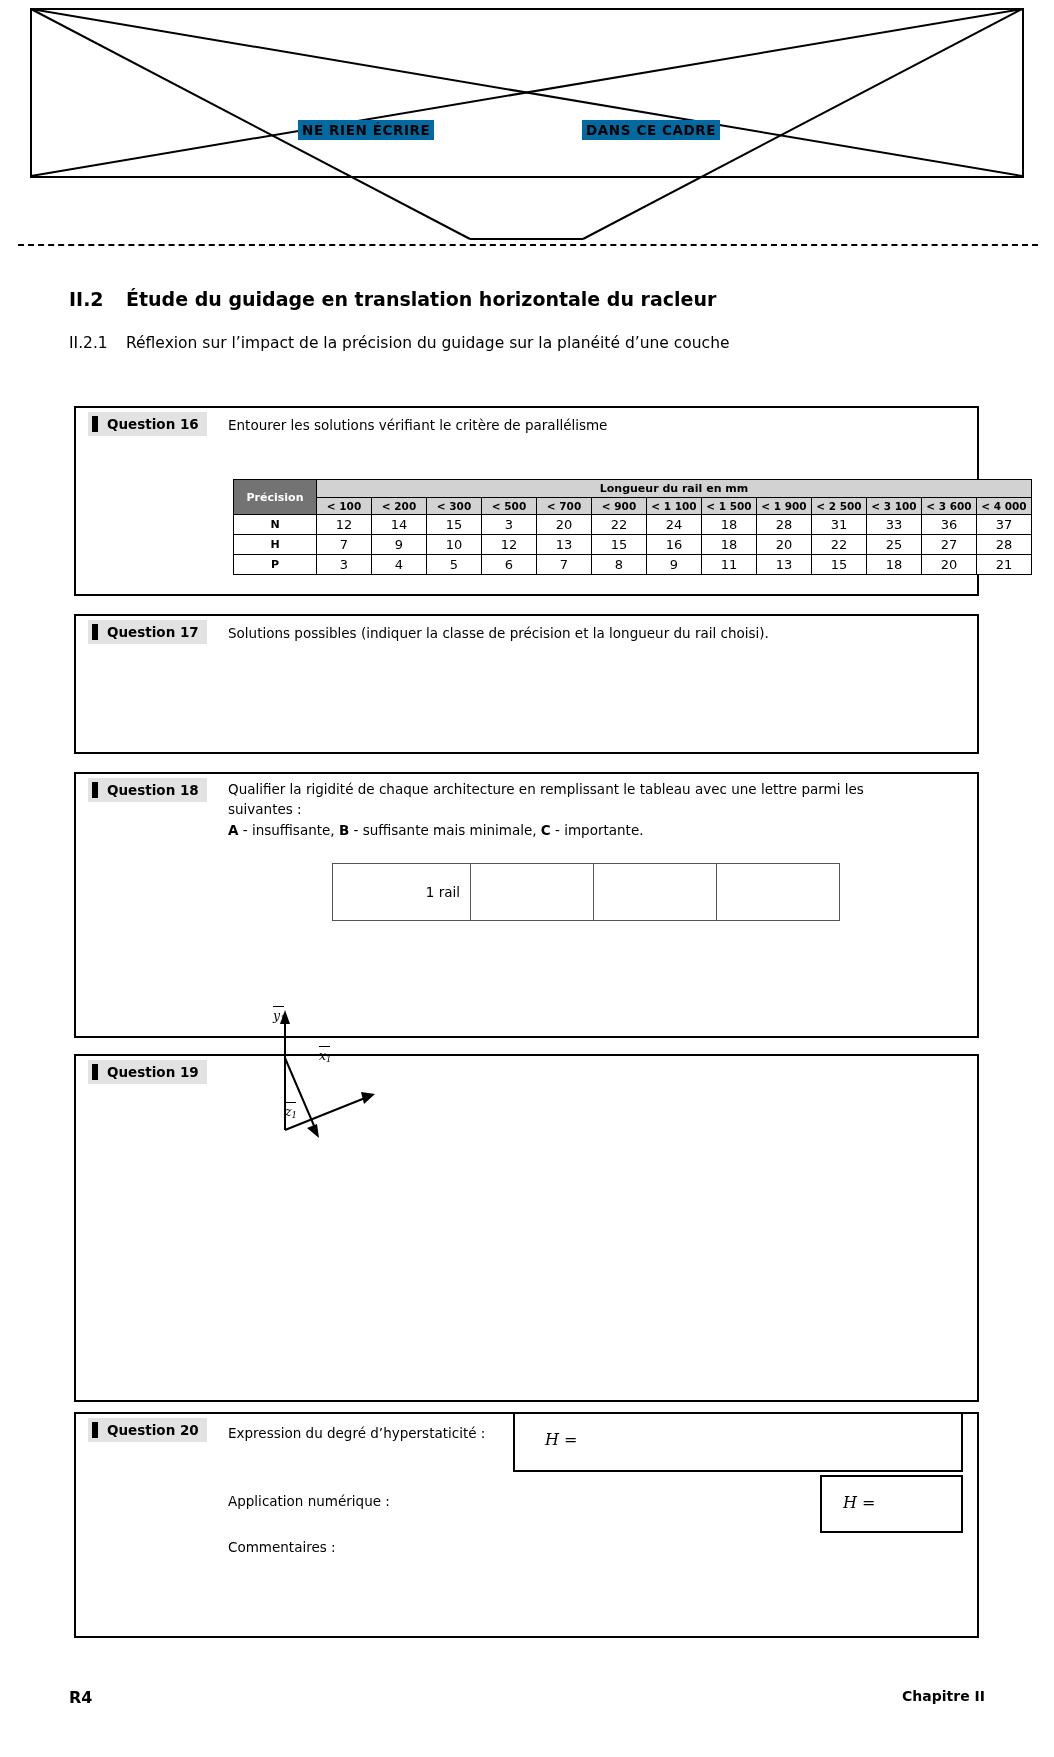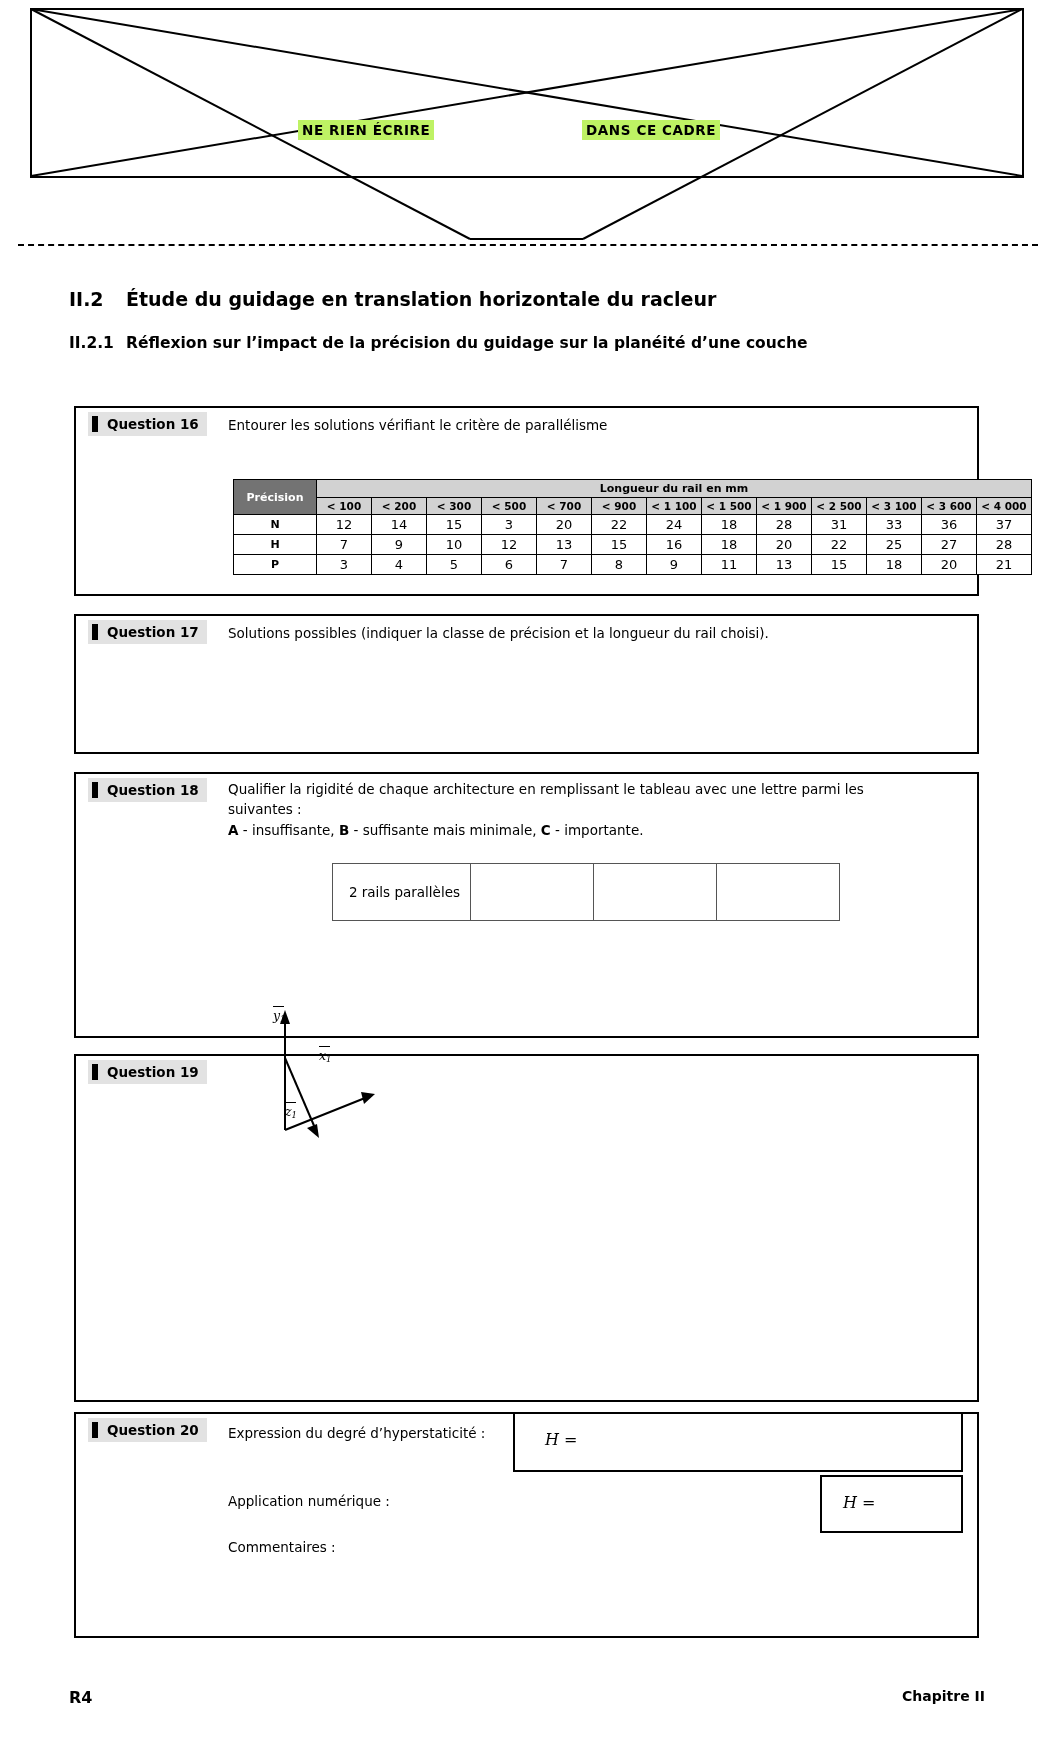--- a/index.html
+++ b/index.html
@@ -24,21 +24,21 @@
     width: 994px;
     height: 232px;
   }
   .top-zone svg { display: block; }
   .top-label {
     position: absolute;
     font-weight: bold;
     font-size: 13.5px;
     letter-spacing: 0.6px;
     font-family: "DejaVu Sans", sans-serif;
-    background: #bef264;
+    background: #0369a1;
     padding: 2px 4px;
     white-space: nowrap;
     text-align: center;
   }
   .top-label.left  { left: 268px; top: 112px; }
   .top-label.right { left: 552px; top: 112px; }
 
   .dash-line {
     position: absolute;
     left: 18px;
@@ -54,21 +54,21 @@
     top: 288px;
     font-weight: bold;
     font-size: 19px;
     font-family: "DejaVu Sans", sans-serif;
   }
   .sec-title .num { display: inline-block; width: 57px; }
   .subsec-title {
     position: absolute;
     left: 69px;
     top: 334px;
-    font-weight: bold;
+    font-weight: normal;
     font-size: 15.5px;
   }
   .subsec-title .num { display: inline-block; width: 57px; }
 
   
   .qbox {
     position: absolute;
     border: 2px solid #000;
     box-sizing: border-box;
     background: #fff;
@@ -319,21 +319,21 @@
 </div>
 <div class="qtext" style="left:228px; top:780px; width:726px; text-align:justify;">Qualifier la rigidité de chaque architecture en remplissant le tableau avec une lettre parmi les</div>
 <div class="qtext" style="left:228px; top:800px; width:726px;">suivantes :</div>
 <div class="qtext" style="left:228px; top:821px; width:726px;">
   <b>A</b><span> - insuffisante, </span><b>B</b><span> - suffisante mais minimale, </span><b>C</b><span> - importante.</span>
 </div>
 
 <table class="tbl18" style="left:332px; top:863px;">
   <tbody>
   <tr>
-    <td class="rhdr">2 rails parallèles</td>
+    <td class="rhdr">1 rail</td>
     <td class="cell"></td>
     <td class="cell"></td>
     <td class="cell"></td>
   </tr>
 </tbody>
   </table>
 
 <div class="qbox" style="left:74px; top:1054px; width:905px; height:348px;"></div>
 <div class="qtag" style="left:88px; top:1060px;">
   <span>Question 19</span>

